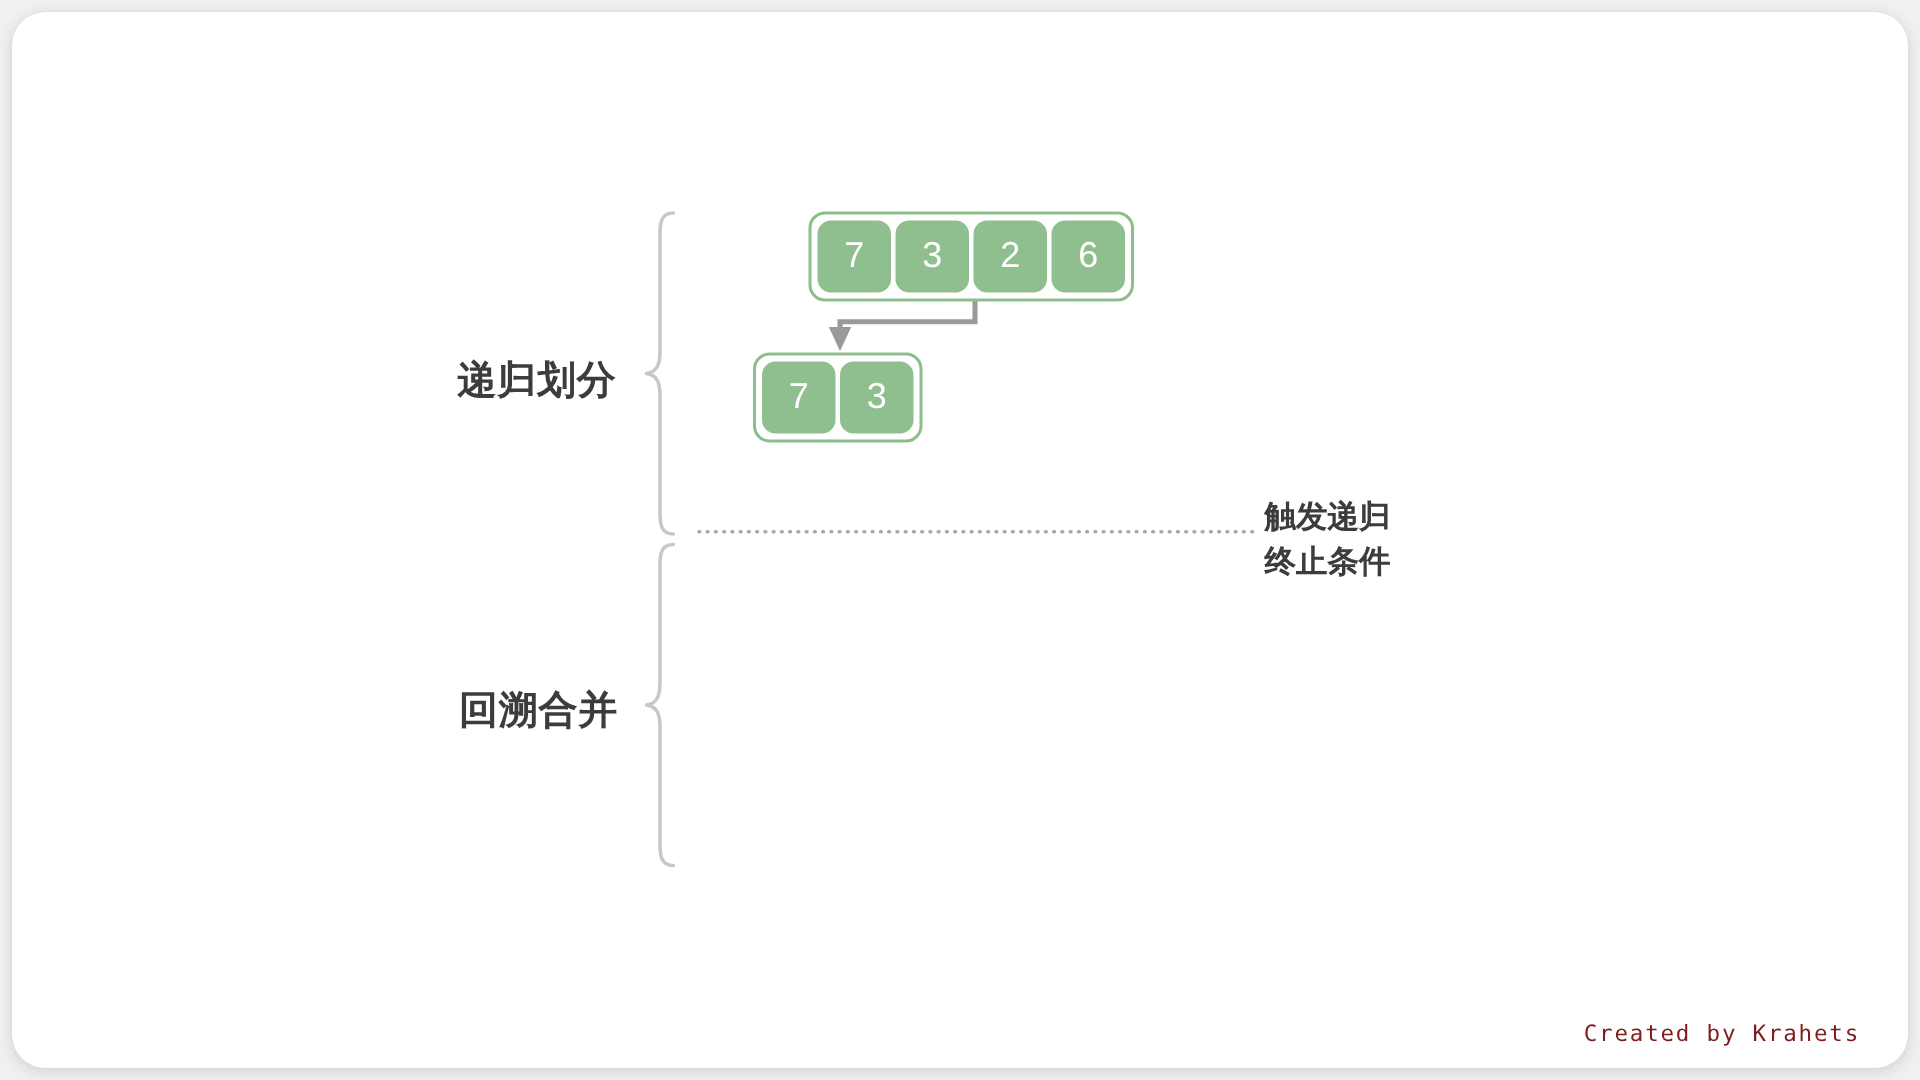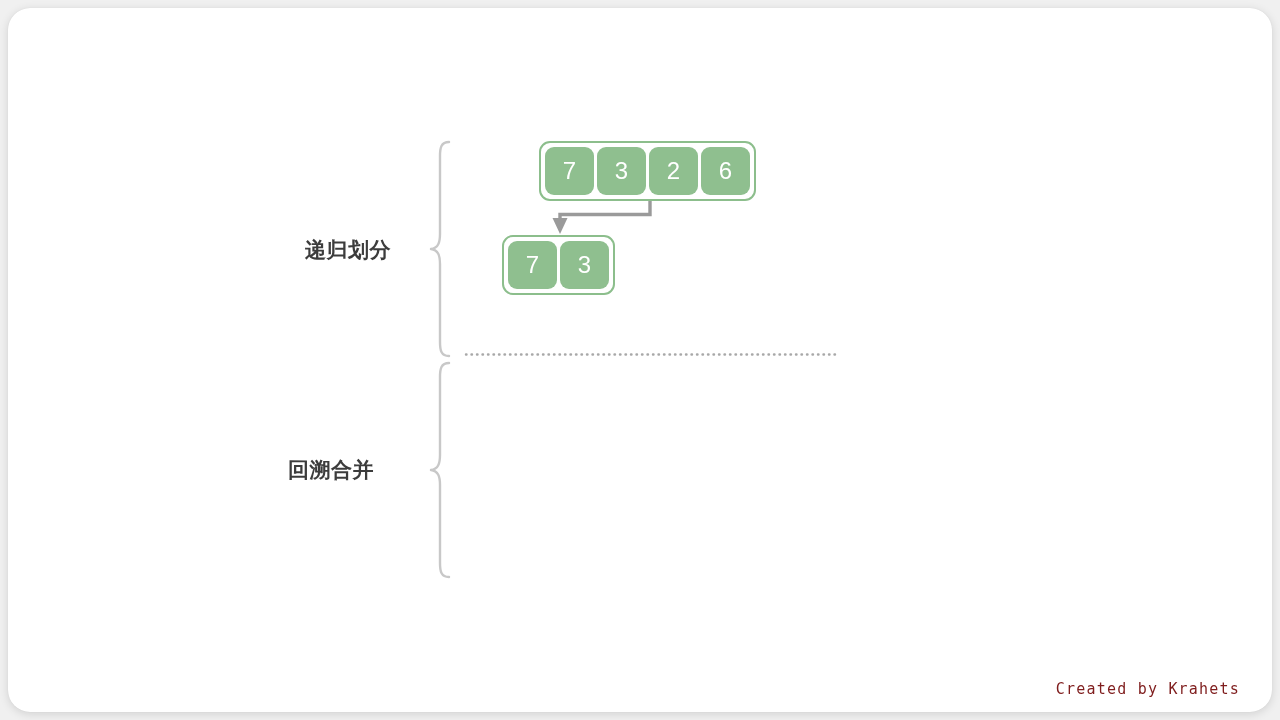--- a/index.html
+++ b/index.html
@@ -28,28 +28,28 @@
   }
   #svgroot {
     position: absolute;
     left: 0;
     top: 0;
     width: 1280px;
     height: 720px;
   }
   .phase-label {
     position: absolute;
-    font-size: 21px;
+    font-size: 26px;
     font-weight: bold;
     color: #3c3c3c;
     letter-spacing: 0.5px;
     white-space: nowrap;
   }
   #label-divide { left: 305px; top: 236px; }
-  #label-merge  { left: 288px; top: 456px; }
+  #label-merge  { left: 306px; top: 456px; }
 
   #terminate-text {
     position: absolute;
     left: 843px;
     top: 330px;
     font-size: 21px;
     font-weight: bold;
     color: #3c3c3c;
     line-height: 30px;
     white-space: nowrap;
@@ -123,20 +123,24 @@
     <g>
       <path d="M 650,197 L 650,214.5 L 560,214.5 L 560,222" fill="none" stroke="#9a9a9a" stroke-width="3.4" stroke-linecap="butt" stroke-linejoin="miter"></path>
       <path d="M 560,234 L 552.5,218 L 567.5,218 Z" fill="#9a9a9a"></path>
     </g>
   </svg>
 
   <div class="phase-label" id="label-divide">递归划分</div>
 
   <div class="phase-label" id="label-merge">回溯合并</div>
 
+  <div id="terminate-text">
+    <span class="ln">触发递归</span>
+    <span class="ln">终止条件</span>
+  </div>
 
   <div class="array-group" id="array-top">
     <div class="cell">7</div>
     <div class="cell">3</div>
     <div class="cell">2</div>
     <div class="cell">6</div>
   </div>
 
   <div class="array-group" id="array-left">
     <div class="cell">7</div>

